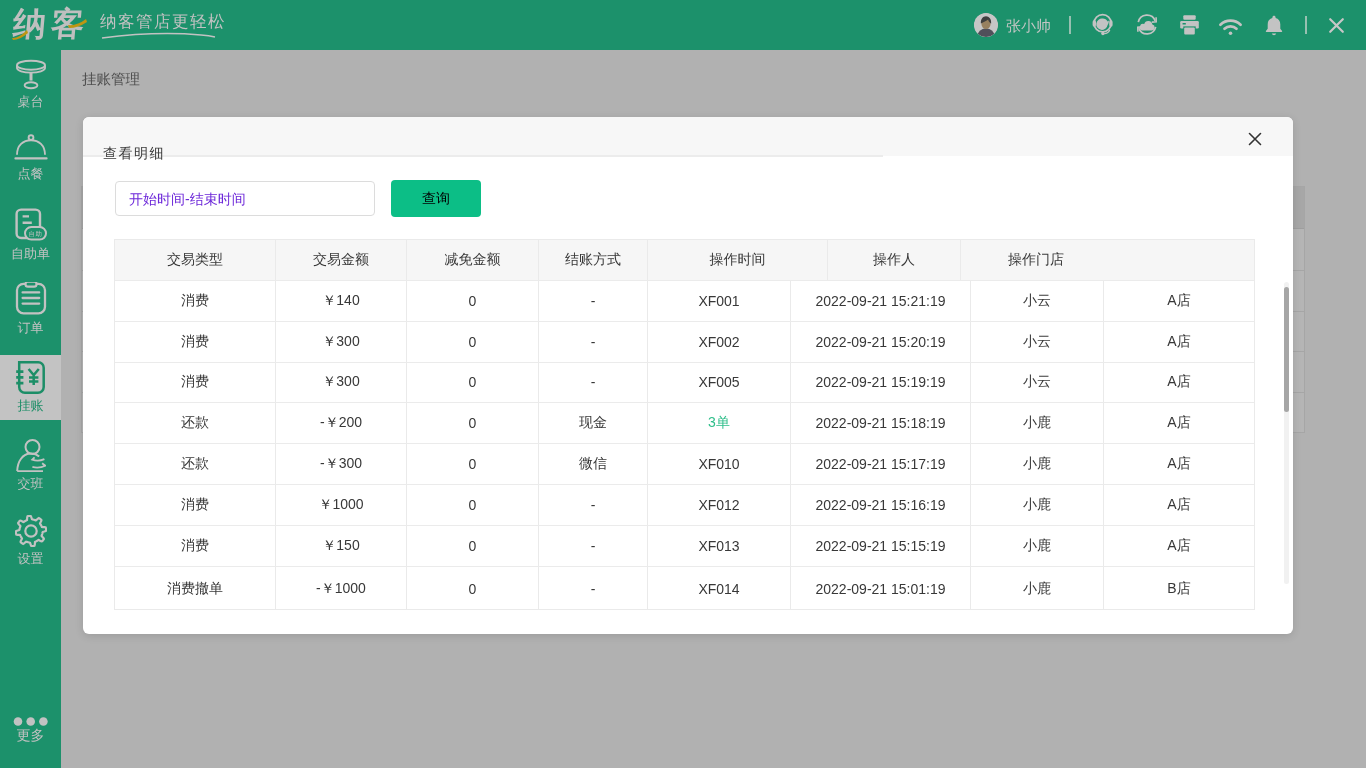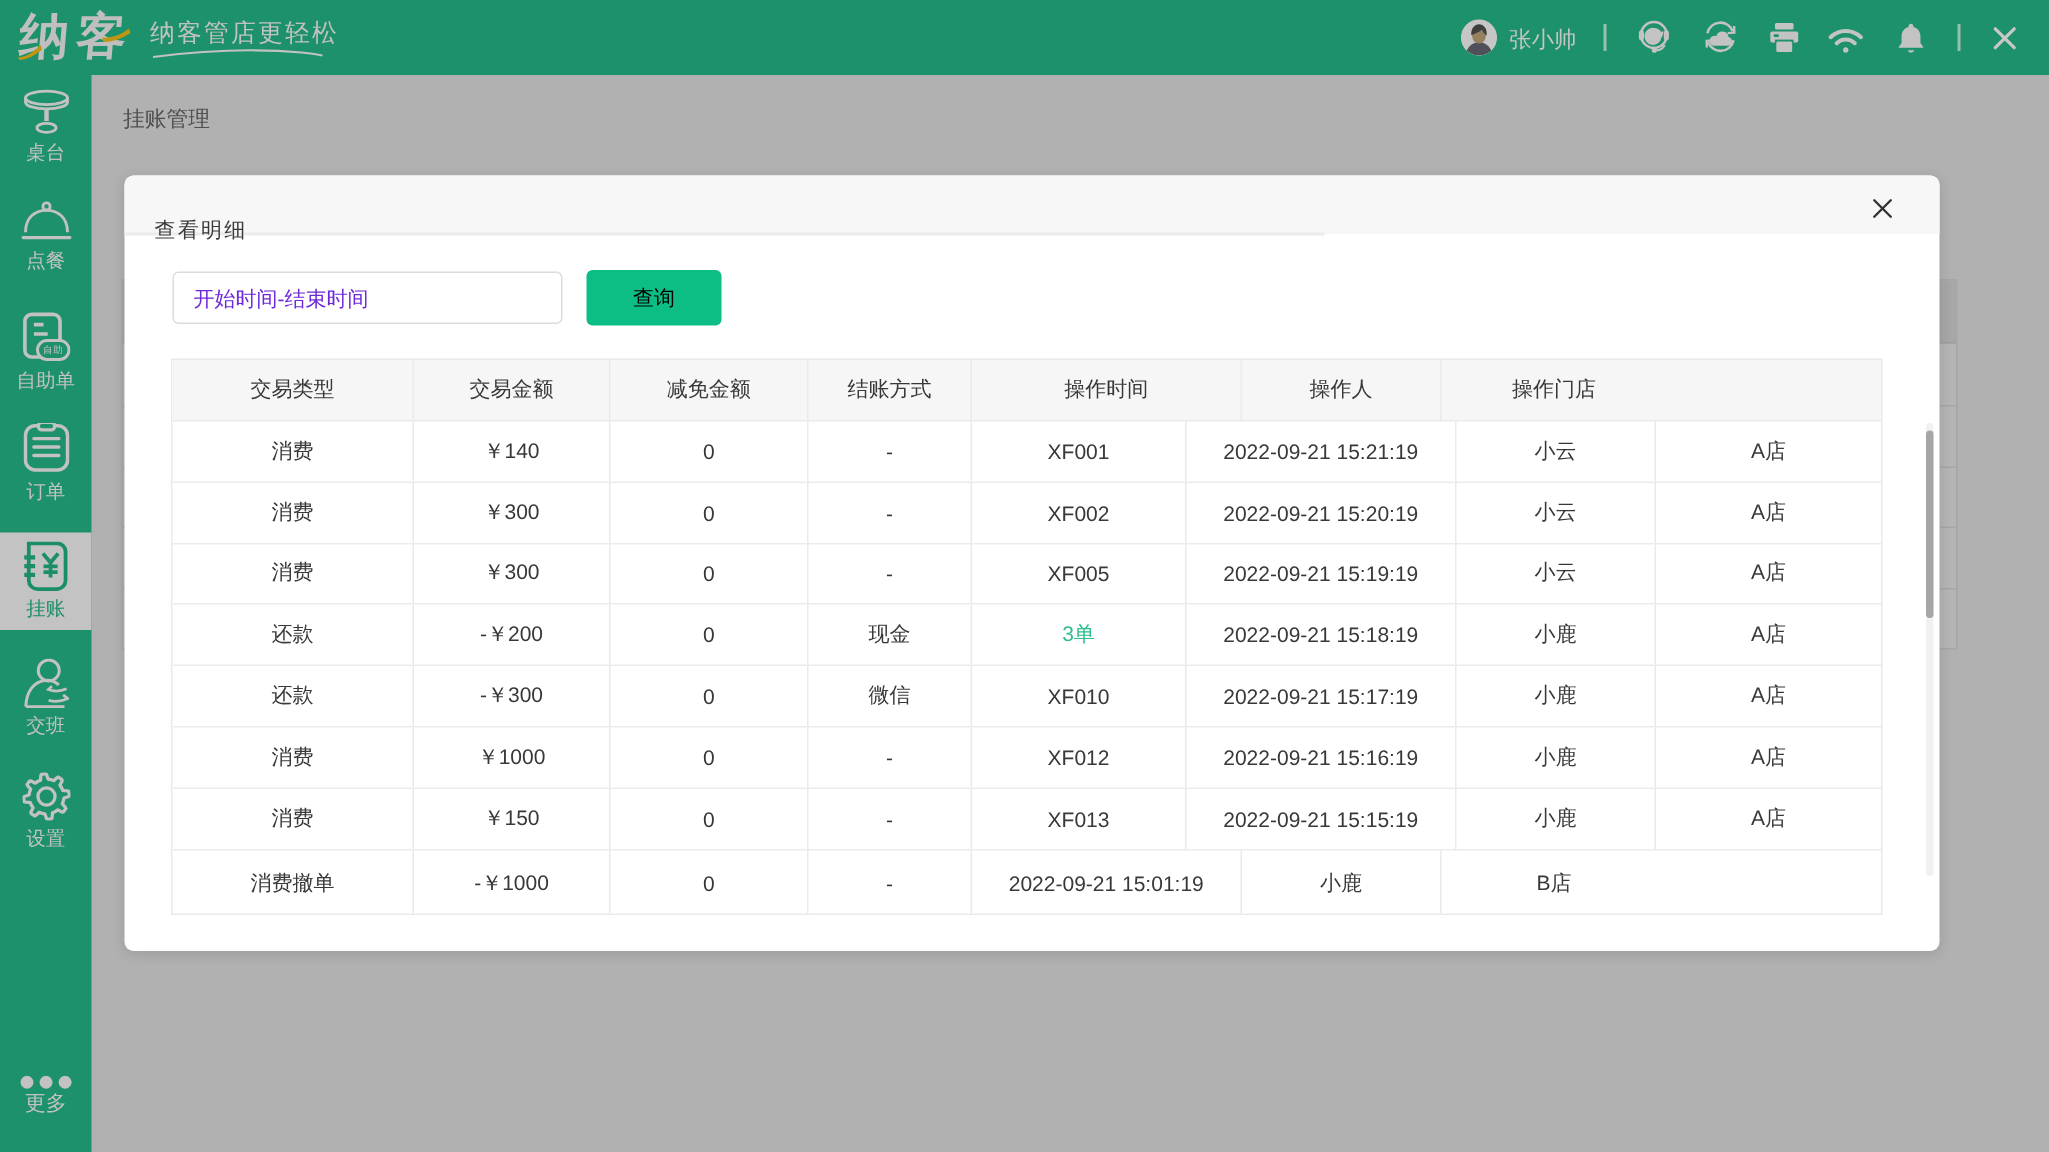--- a/index.html
+++ b/index.html
@@ -282,20 +282,21 @@
         <div class="td" style="width:143px">XF013</div>
         <div class="td" style="width:180px">2022-09-21 15:15:19</div>
         <div class="td" style="width:133px">小鹿</div>
         <div class="td" style="width:150px">A店</div>
       </div>
       <div class="tr" style="top:326.6px;height:44.3px;border-bottom:none">
         <div class="td" style="width:161px">消费撤单</div>
         <div class="td" style="width:131px">-￥1000</div>
         <div class="td" style="width:132px">0</div>
         <div class="td" style="width:109px">-</div>
+        <div class="td" style="width:143px">XF014</div>
         <div class="td" style="width:180px">2022-09-21 15:01:19</div>
         <div class="td" style="width:133px">小鹿</div>
         <div class="td" style="width:150px">B店</div>
       </div>
       </div>
     <div id="sbtrack"></div>
     <div id="sbthumb"></div>
   </div>
 
 </body></html>

